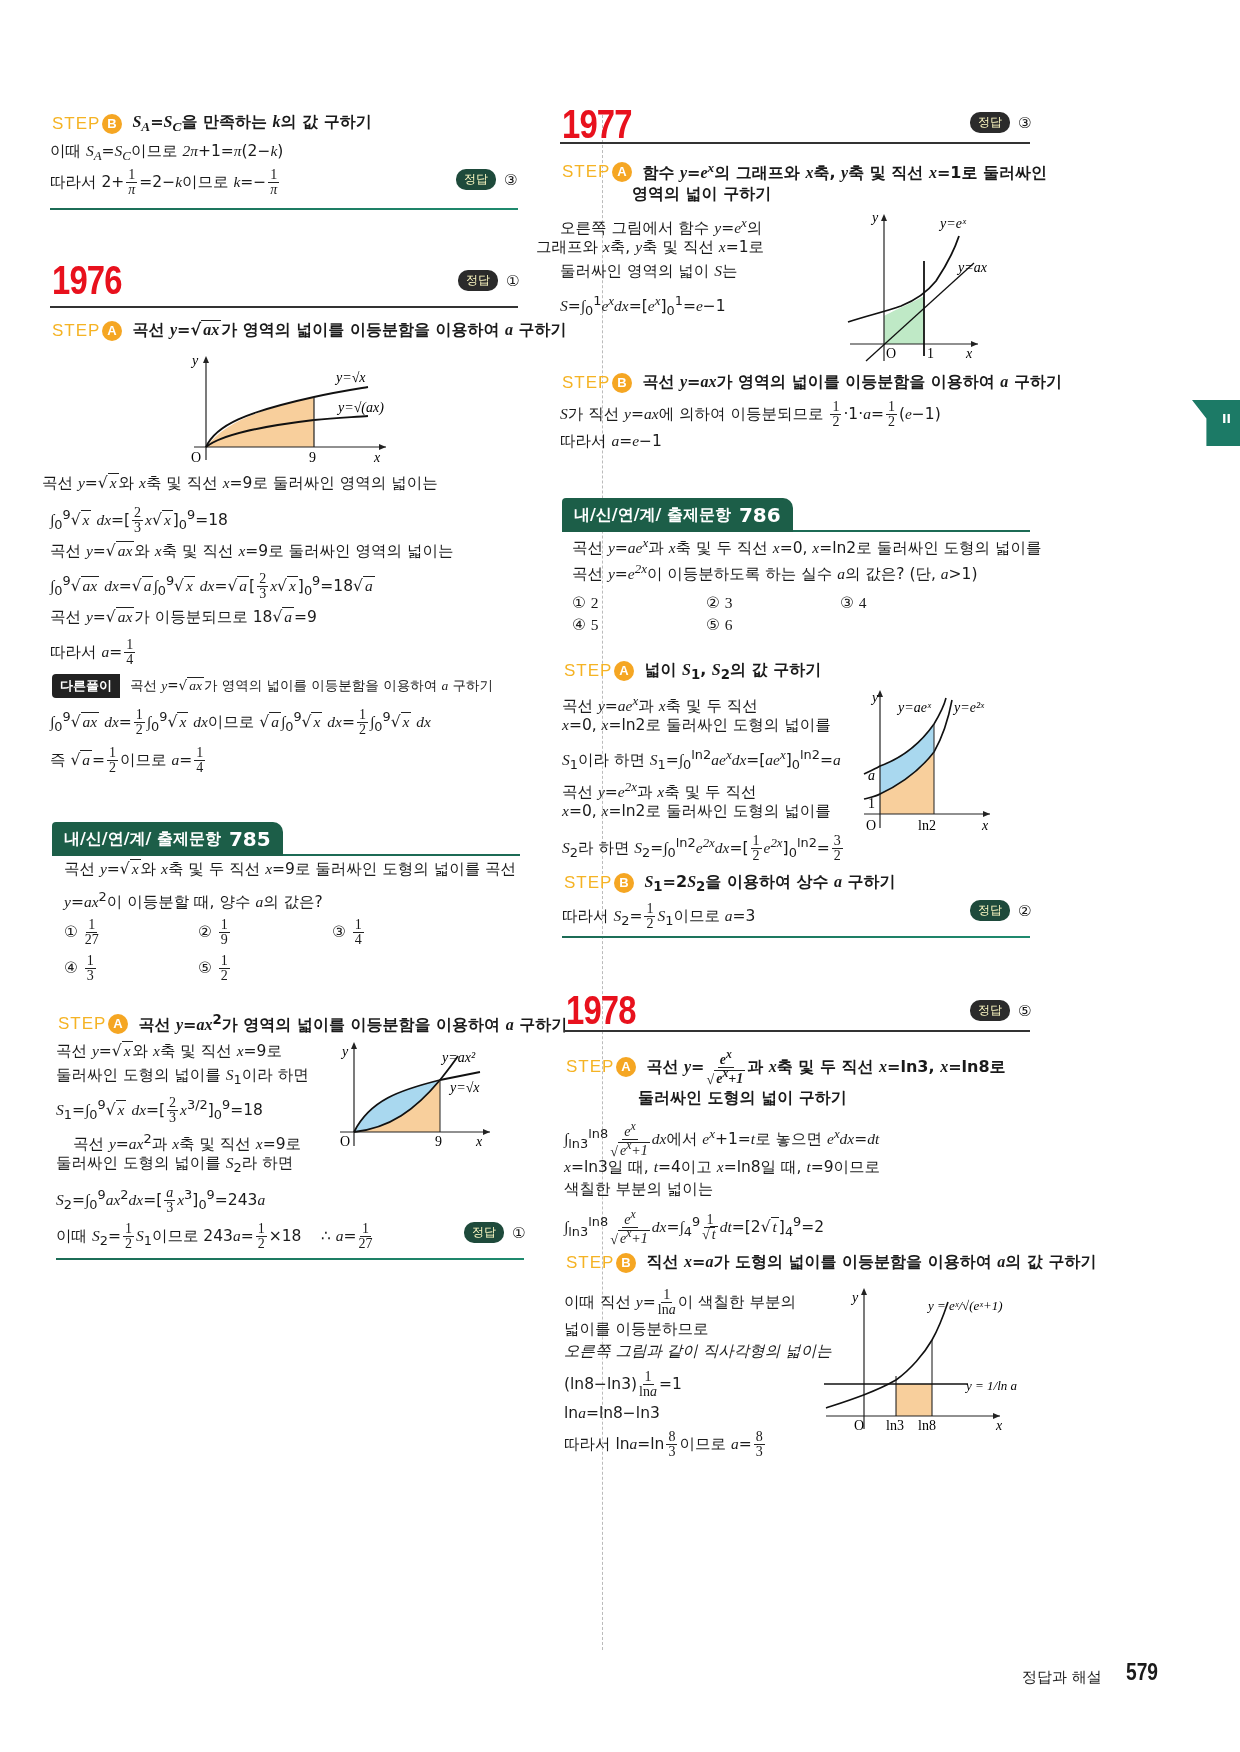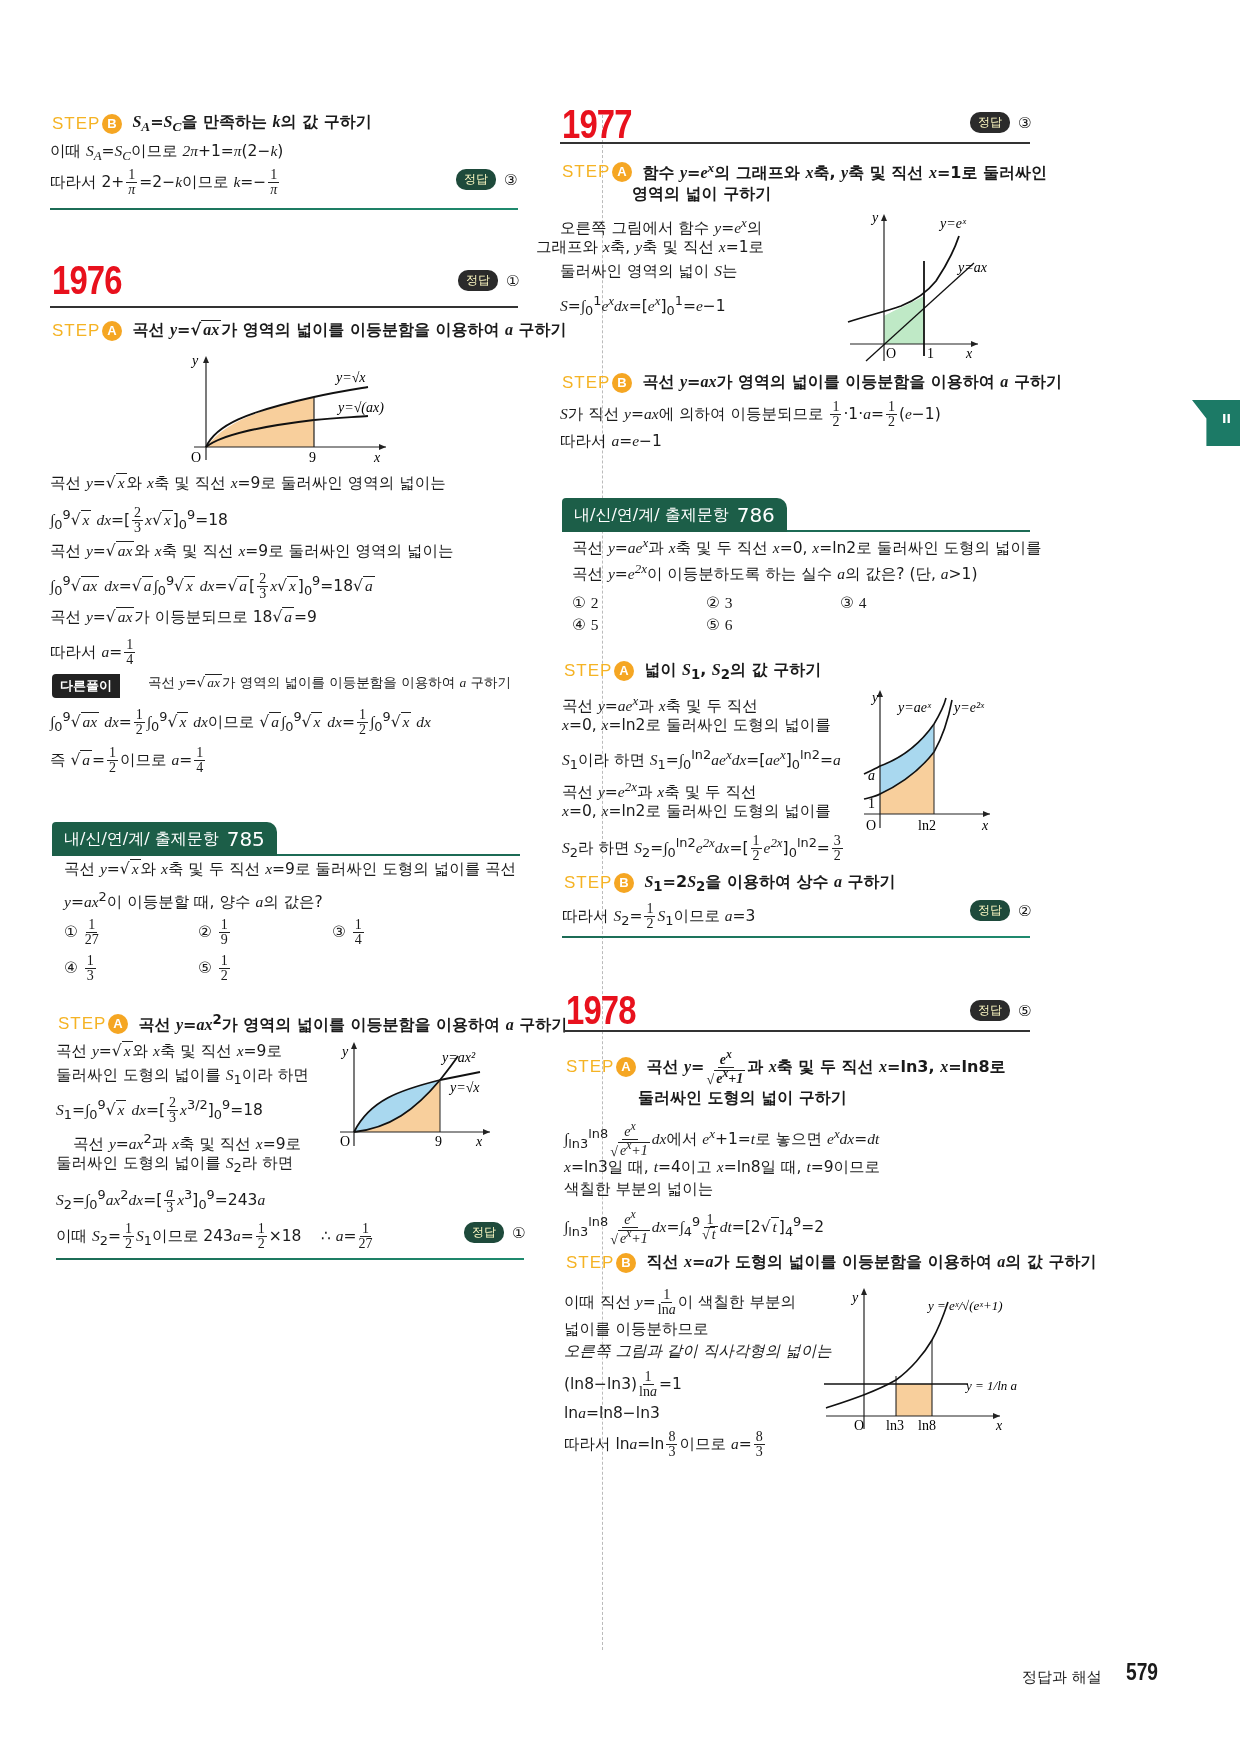--- a/index.html
+++ b/index.html
@@ -13,21 +13,21 @@
   .step-tag{color:#f5b324;font-weight:normal;font-family:"Liberation Sans",sans-serif;letter-spacing:1px;font-size:17px;display:flex;align-items:center;}
   .step-circle{display:inline-block;width:20px;height:20px;border-radius:50%;background:#f5a623;color:#fff;font-size:13px;text-align:center;line-height:20px;font-weight:bold;margin-left:2px;}
   .prob-num{color:#e8111d;font-family:"Liberation Sans",sans-serif;font-weight:bold;font-size:40px;letter-spacing:-1px;transform:scaleX(0.82);transform-origin:left;}
   .ans{display:flex;align-items:center;gap:8px;font-size:15px;}
   .ans-badge{background:#1e4a3b;color:#fef9c3;border-radius:10px;font-size:12px;padding:2px 8px;}
   .ans-badge.dark{background:#2b2b2b;}
   .rule{height:2px;}
   .rule.black{background:#333;height:1.5px;}
   .rule.green{background:linear-gradient(90deg,#1c6b55,#1f8a6e);}
   .naesin{display:flex;align-items:flex-end;}
-  .naesin-tab{background:#1c5e48;color:#fff;padding:5px 12px;border-radius:4px 10px 0 0;font-weight:normal;font-size:16px;display:flex;gap:8px;align-items:center;}
+  .naesin-tab{background:#1c5e48;color:#fff;padding:5px 12px;border-radius:4px 10px 0 0;font-weight:bold;font-size:16px;display:flex;gap:8px;align-items:center;}
   .naesin-tab .num{font-size:20px;}
   .naesin-line{flex:1;height:2px;background:#1c6b55;margin-bottom:0;}
   .choice{font-size:15.5px;white-space:nowrap;}
   .frac{display:inline-flex;flex-direction:column;align-items:center;vertical-align:middle;font-family:"Liberation Serif",serif;font-size:14px;line-height:14px;margin:0 2px;}
   .frac .num{border-bottom:1px solid #222;padding:0 2px;}
   .sqrt{border-top:1px solid #222;padding:0 2px;}
   .alt-badge{background:#222;color:#fff;font-size:13px;padding:3px 8px;border-radius:4px 0 0 4px;font-weight:bold;}
   .divider{position:absolute;left:602px;top:110px;width:0;height:1540px;border-left:1px dashed #bbb;}
   svg text{font-family:"Liberation Serif",serif;}
 </style>
@@ -80,37 +80,37 @@
   <path d="M20,97 C35,85 70,77 128,70 C150,68 170,67 182,66" fill="none" stroke="#111" stroke-width="1.8"></path>
   <line x1="128" y1="47" x2="128" y2="97" stroke="#222" stroke-width="1.2"></line>
   <text x="6" y="15" font-style="italic" font-size="14">y</text>
   <text x="150" y="32" font-style="italic" font-size="14">y=√x</text>
   <text x="152" y="62" font-style="italic" font-size="14">y=√(ax)</text>
   <text x="5" y="112" font-size="14">O</text>
   <text x="123" y="112" font-size="14">9</text>
   <text x="188" y="112" font-style="italic" font-size="14">x</text>
 </svg>
 
-<div class="abs line" style="left:50px;top:472px;text-align:center;">곡선 <span class="m">y</span>=√<span class="m sqrt">x</span>와 <span class="m">x</span>축 및 직선 <span class="m">x</span>=9로 둘러싸인 영역의 넓이는</div>
+<div class="abs line" style="left:42px;top:472px;text-align:center;">곡선 <span class="m">y</span>=√<span class="m sqrt">x</span>와 <span class="m">x</span>축 및 직선 <span class="m">x</span>=9로 둘러싸인 영역의 넓이는</div>
 <div class="abs line" style="left:50px;top:504px;"><span class="n">∫</span><sub>0</sub><sup>9</sup>√<span class="m sqrt">x</span> <span class="m">dx</span>=[<span class="frac">
       <span class="num">2</span>
       <span>3</span>
     </span><span class="m">x</span>√<span class="m sqrt">x</span>]<sub>0</sub><sup>9</sup>=18</div>
 <div class="abs line" style="left:50px;top:540px;">곡선 <span class="m">y</span>=√<span class="m sqrt">ax</span>와 <span class="m">x</span>축 및 직선 <span class="m">x</span>=9로 둘러싸인 영역의 넓이는</div>
 <div class="abs line" style="left:50px;top:570px;"><span class="n">∫</span><sub>0</sub><sup>9</sup>√<span class="m sqrt">ax</span> <span class="m">dx</span>=√<span class="m sqrt">a</span><span class="n">∫</span><sub>0</sub><sup>9</sup>√<span class="m sqrt">x</span> <span class="m">dx</span>=√<span class="m sqrt">a</span>[<span class="frac">
       <span class="num">2</span>
       <span>3</span>
     </span><span class="m">x</span>√<span class="m sqrt">x</span>]<sub>0</sub><sup>9</sup>=18√<span class="m sqrt">a</span></div>
 <div class="abs line" style="left:50px;top:606px;">곡선 <span class="m">y</span>=√<span class="m sqrt">ax</span>가 이등분되므로 18√<span class="m sqrt">a</span>=9</div>
 <div class="abs line" style="left:50px;top:638px;">따라서 <span class="m">a</span>=<span class="frac">
       <span class="num">1</span>
       <span>4</span>
     </span></div>
 
-<div class="abs" style="left:52px;top:674px;display:flex;align-items:flex-start;gap:28px;font-size:13.5px;">
+<div class="abs" style="left:52px;top:674px;display:flex;align-items:center;gap:10px;font-size:13.5px;">
   <span class="alt-badge">다른풀이</span>
   <span>곡선 <span class="m">y</span>=√<span class="m sqrt">ax</span>가 영역의 넓이를 이등분함을 이용하여 <span class="m">a</span> 구하기</span>
 </div>
 <div class="abs line" style="left:50px;top:706px;"><span class="n">∫</span><sub>0</sub><sup>9</sup>√<span class="m sqrt">ax</span> <span class="m">dx</span>=<span class="frac">
       <span class="num">1</span>
       <span>2</span>
     </span><span class="n">∫</span><sub>0</sub><sup>9</sup>√<span class="m sqrt">x</span> <span class="m">dx</span>이므로 √<span class="m sqrt">a</span><span class="n">∫</span><sub>0</sub><sup>9</sup>√<span class="m sqrt">x</span> <span class="m">dx</span>=<span class="frac">
       <span class="num">1</span>
       <span>2</span>
     </span><span class="n">∫</span><sub>0</sub><sup>9</sup>√<span class="m sqrt">x</span> <span class="m">dx</span></div>

